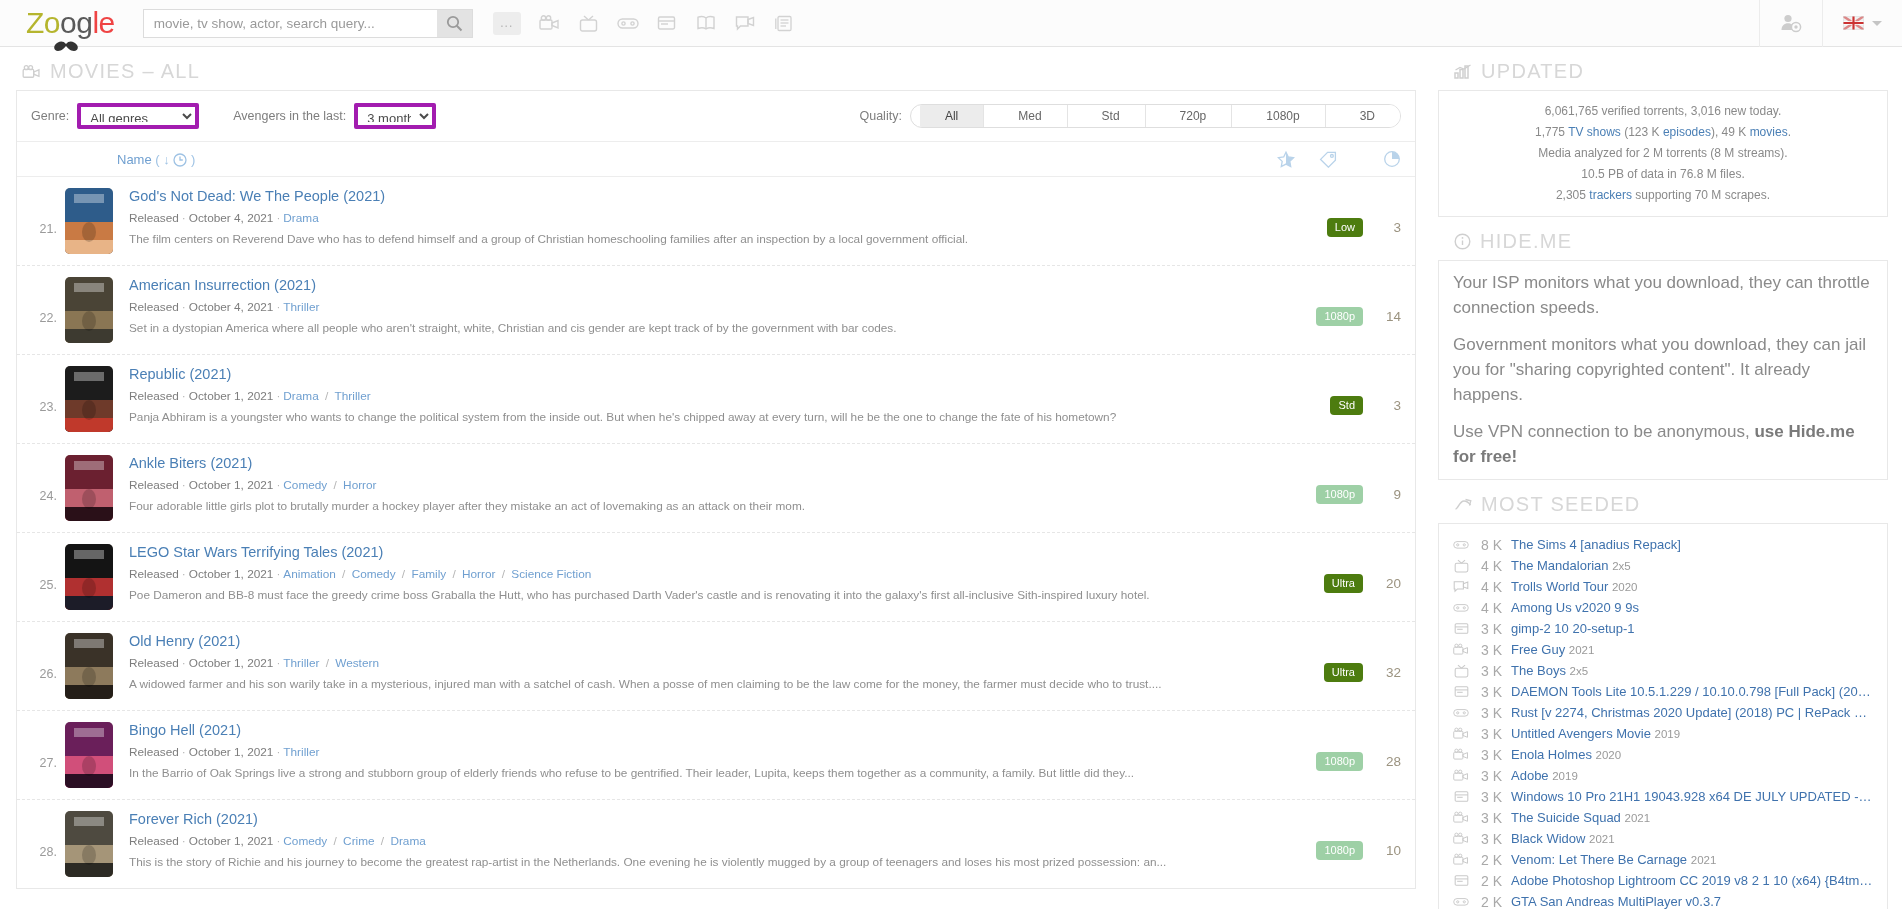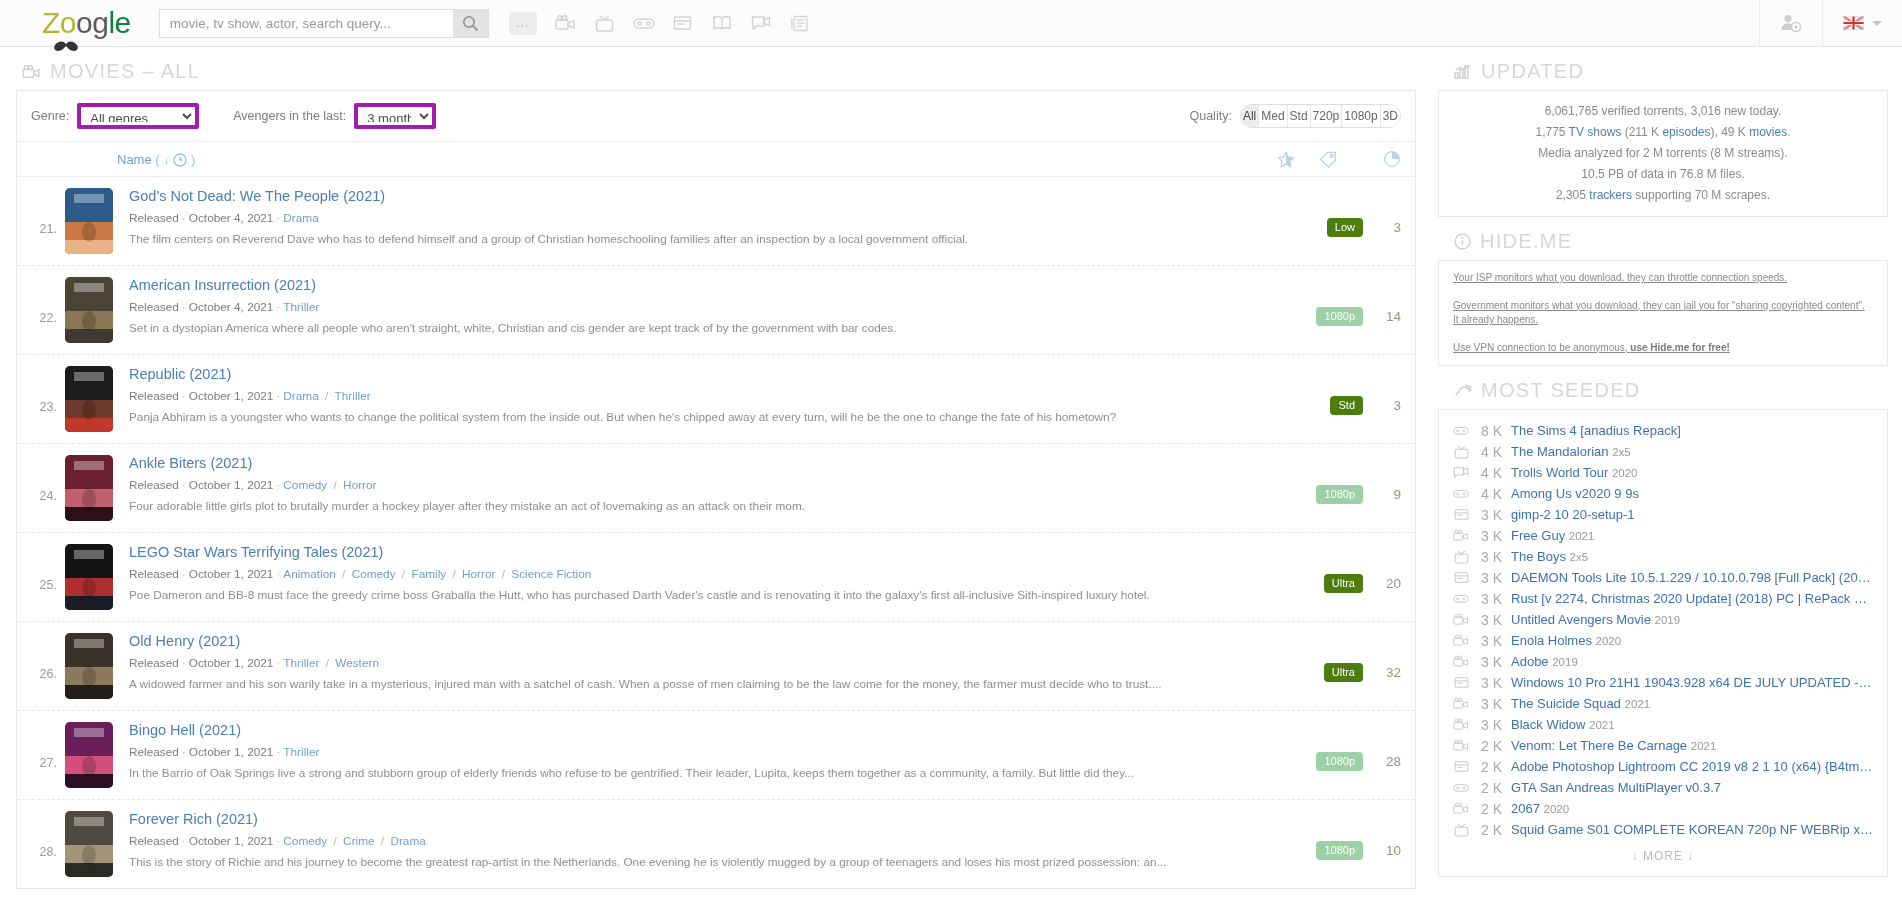--- a/index.html
+++ b/index.html
@@ -24,23 +24,23 @@
   }
   .logo {
     font-size: 30px;
     letter-spacing: -0.5px;
     font-weight: 400;
     position: relative;
     margin-right: 28px;
     white-space: nowrap;
     line-height: 1;
   }
-  .logo .l1 { color: #b5b52e; margin-left: 16px; }
+  .logo .l1 { color: #b5b52e; }
   .logo .l2 { color: #5a5a5a; }
-  .logo .l3 { color: #15803d; }
+  .logo .l3 { color: #ef4444; }
   .logo .stache {
     position: absolute;
     left: 27px; top: 19px;
     width: 26px; height: 11px;
     color: #333;
   }
 
   .search-wrap {
     display: flex;
     align-items: stretch;
@@ -173,25 +173,26 @@
 
   .quality-group {
     margin-left: auto;
     display: flex;
     align-items: center;
   }
   .q-btns { display: flex; border: 1px solid #dedede; border-radius: 13px; overflow: hidden; }
   .q-btn {
     font-size: 12px;
     color: #666;
-    padding: 3px 2px;
+    padding: 3px 25px;
     border-right: 1px solid #e4e4e4;
     background: #fff;
     cursor: pointer;
     line-height: 16px;
+    margin-left: 9px;
   }
   .q-btn:last-child { border-right: none; }
   .q-btn.active { background: #ececec; color: #444; }
 
   
   .sort-row {
     display: flex;
     align-items: center;
     padding: 8px 14px 8px 100px;
     border-bottom: 1px solid #ededed;
@@ -288,21 +289,21 @@
     padding: 10px 14px;
   }
   .stats-text {
     text-align: center;
     font-size: 12px;
     color: #8a8a8a;
     line-height: 1.75;
   }
   .stats-text a { color: #4a7fb5; text-decoration: none; cursor: pointer; }
 
-  .hide-text { font-size: 10px; color: #8a8a8a; line-height: 1.45; text-decoration: underline; }
+  .hide-text { font-size: 17px; color: #8a8a8a; line-height: 1.45; }
   .hide-text p { margin: 0 0 13px 0; }
   .hide-text p:last-child { margin-bottom: 0; }
   .hide-text b { color: #7a7a7a; }
 
   .seed-list { }
   .seed-item {
     display: flex;
     align-items: center;
     gap: 9px;
     padding: 2.5px 0;
@@ -666,21 +667,21 @@
             <rect x="6" y="5.5" width="3" height="8.5"></rect>
             <rect x="11" y="2" width="3" height="12"></rect>
           <path d="M1.5 6 L6 3.5 L10 5 L16.5 1" stroke="#cfcfcf" stroke-width="1.2" fill="none"></path>
         </svg>
       </span>
       <span>UPDATED</span>
     </div>
     <div class="rs-panel">
       <div class="stats-text">
         <div>6,061,765 verified torrents, 3,016 new today.</div>
-        <div><span>1,775 </span><a>TV shows</a><span> (211 K </span><a>episodes</a><span>), 49 K </span><a>movies</a><span>.</span></div>
+        <div><span>1,775 </span><a>TV shows</a><span> (123 K </span><a>episodes</a><span>), 49 K </span><a>movies</a><span>.</span></div>
         <div>Media analyzed for 2 M torrents (8 M streams).</div>
         <div>10.5 PB of data in 76.8 M files.</div>
         <div><span>2,305 </span><a>trackers</a><span> supporting 70 M scrapes.</span></div>
       </div>
     </div>
 
     <div class="section-title">
       <span class="st-ico">
         <svg width="17" height="17" viewBox="0 0 17 17" fill="none" stroke="#cfcfcf" stroke-width="1.4">
           <circle cx="8.5" cy="8.5" r="7.3"></circle>

